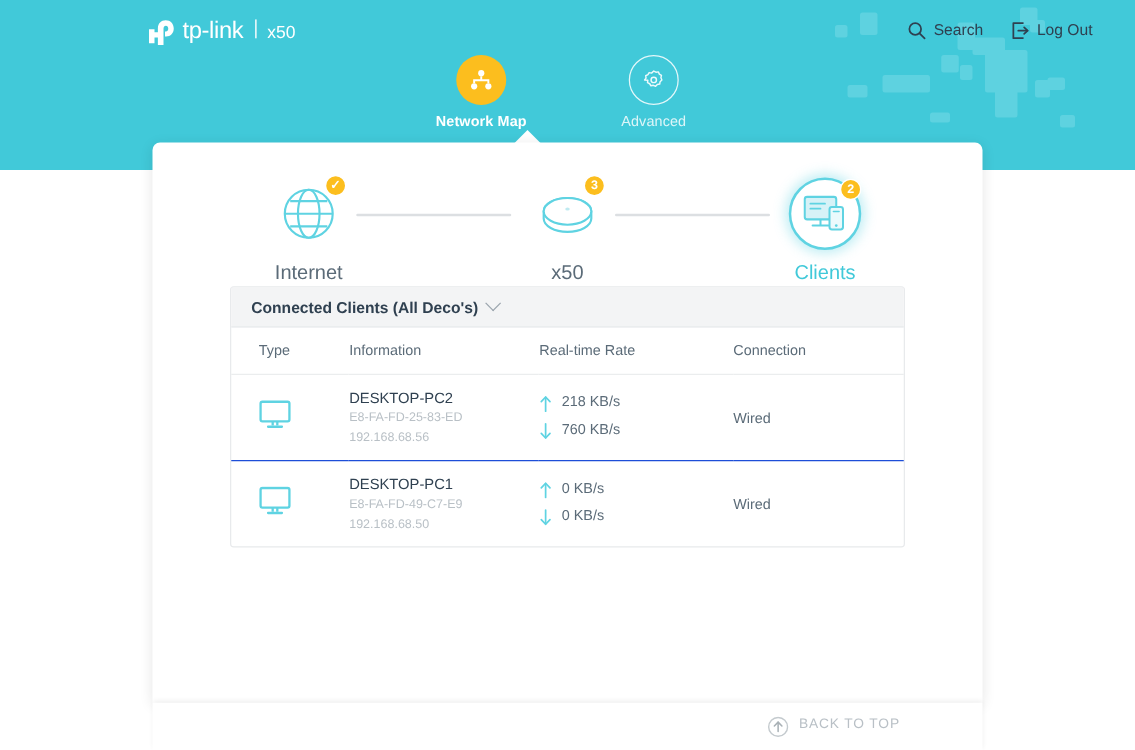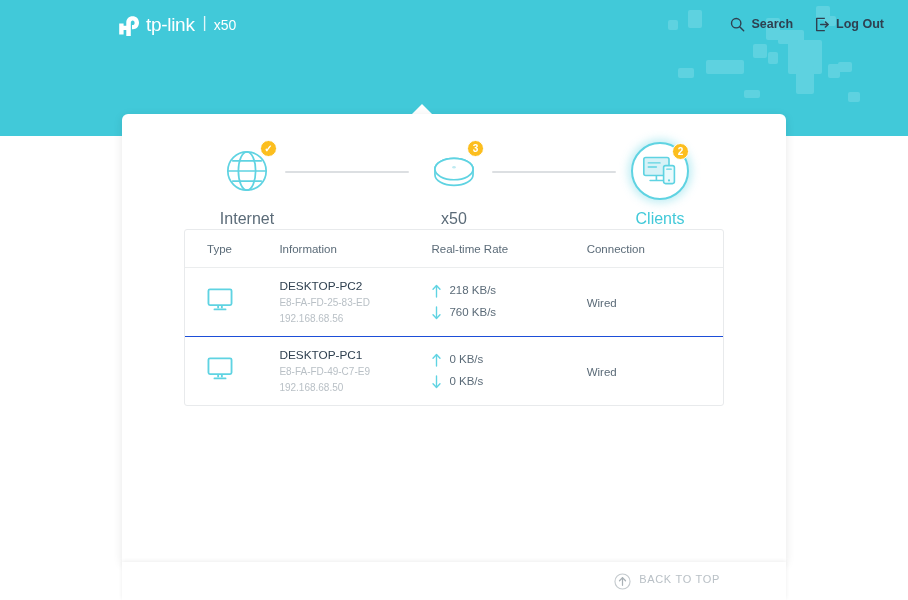--- a/index.html
+++ b/index.html
@@ -66,26 +66,25 @@
   }
   .logo-model {
     color: #ffffff;
     font-size: 14px;
     font-weight: 400;
     padding-top: 3px;
   }
 
   .header-actions {
     position: absolute;
-    right: 24px;
+    right: 34px;
     top: 17px;
     display: flex;
     align-items: flex-start;
     gap: 22px;
-    font-weight: bold;
   }
   .hdr-action {
     display: flex;
     align-items: center;
     gap: 6px;
     color: #2f4050;
     font-size: 12.5px;
     cursor: pointer;
     line-height: 1;
   }
@@ -363,20 +362,42 @@
     <div class="hdr-action">
       <svg width="15" height="15" viewBox="0 0 16 16">
         <path d="M10.5 1.5H1.8v13h8.7" fill="none" stroke="#2f4050" stroke-width="1.5" stroke-linejoin="round"></path>
         <line x1="6" y1="8" x2="13.8" y2="8" stroke="#2f4050" stroke-width="1.5" stroke-linecap="round"></line>
         <path d="M11 5.2L14 8l-3 2.8" fill="none" stroke="#2f4050" stroke-width="1.5" stroke-linecap="round" stroke-linejoin="round"></path>
       </svg>
       <span>Log Out</span>
     </div>
   </div>
 
+  <div class="mainnav">
+    <div class="nav-item active">
+      <div class="nav-icon active">
+        <svg width="22" height="22" viewBox="0 0 24 24">
+          <circle cx="12" cy="6" r="2.7" fill="#ffffff"></circle>
+          <circle cx="5.8" cy="17.5" r="2.7" fill="#ffffff"></circle>
+          <circle cx="18.2" cy="17.5" r="2.7" fill="#ffffff"></circle>
+          <path d="M12 8.8v3.4M5.8 14.8v-2.6h12.4v2.6" fill="none" stroke="#ffffff" stroke-width="1.7"></path>
+        </svg>
+      </div>
+      <div class="nav-label">Network Map</div>
+    </div>
+    <div class="nav-item">
+      <div class="nav-icon inactive">
+        <svg width="20" height="20" viewBox="0 0 24 24">
+          <path d="M12 3.4l2.1 1.1 2.3-.3 1 2.1 2 1.2-.5 2.3.9 2.2-1.7 1.6-.4 2.3-2.3.4-1.6 1.7-2.2-.9-2.3.5-1.2-2-2.1-1 .3-2.3L3.2 12l1.4-1.8-.3-2.3 2.1-1 1.2-2 2.3.5z" fill="none" stroke="rgba(255,255,255,.9)" stroke-width="1.4" stroke-linejoin="round"></path>
+          <circle cx="12" cy="11.9" r="2.6" fill="none" stroke="rgba(255,255,255,.9)" stroke-width="1.4"></circle>
+        </svg>
+      </div>
+      <div class="nav-label">Advanced</div>
+    </div>
+  </div>
 
   <div class="nav-pointer"></div>
 </div>
 
 <div class="card">
 
   <div class="netmap">
 
     <div class="link-line link-1"></div>
     <div class="link-line link-2"></div>
@@ -418,20 +439,24 @@
           <line x1="27.5" y1="15" x2="32.5" y2="15" stroke="#5fd3e2" stroke-width="1.4" stroke-linecap="round"></line>
           <circle cx="30" cy="27.5" r="1.2" fill="#5fd3e2"></circle>
         </svg>
         <span class="badge">2</span>
       </div>
       <div class="node-label">Clients</div>
     </div>
   </div>
 
   <div class="panel">
+    <div class="panel-head">
+      <span class="panel-title">Connected Clients (All Deco's)</span>
+      <span class="chev"></span>
+    </div>
 
     <table class="clients">
       <thead>
         <tr>
           <th class="col-type">Type</th>
           <th class="col-info">Information</th>
           <th class="col-rate">Real-time Rate</th>
           <th class="col-conn">Connection</th>
         </tr>
       </thead>

